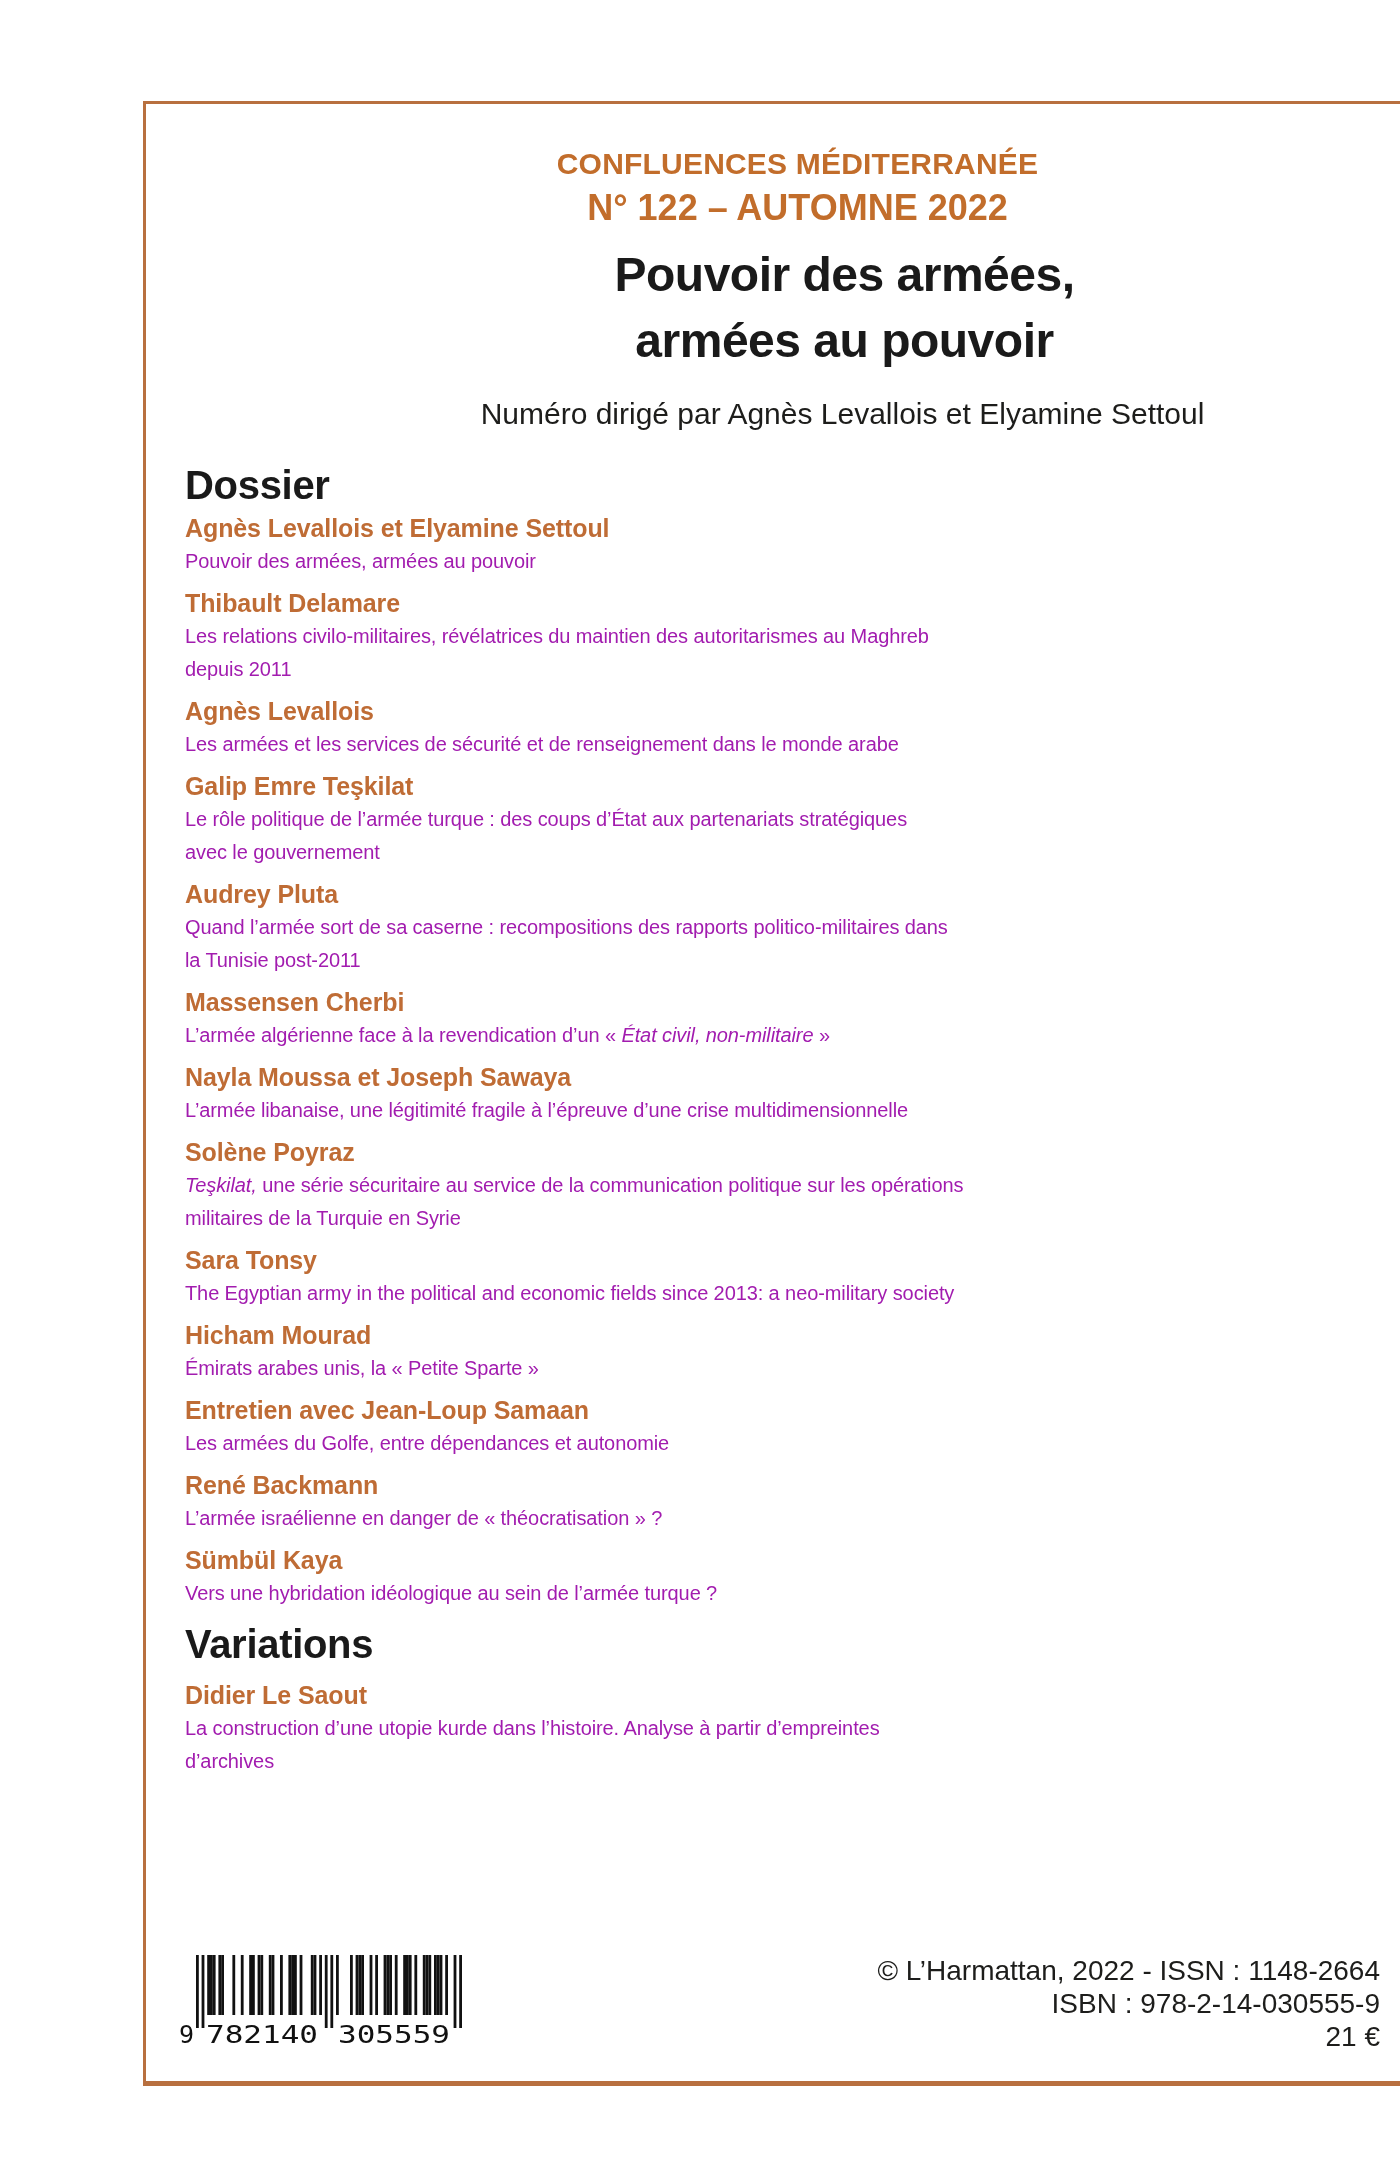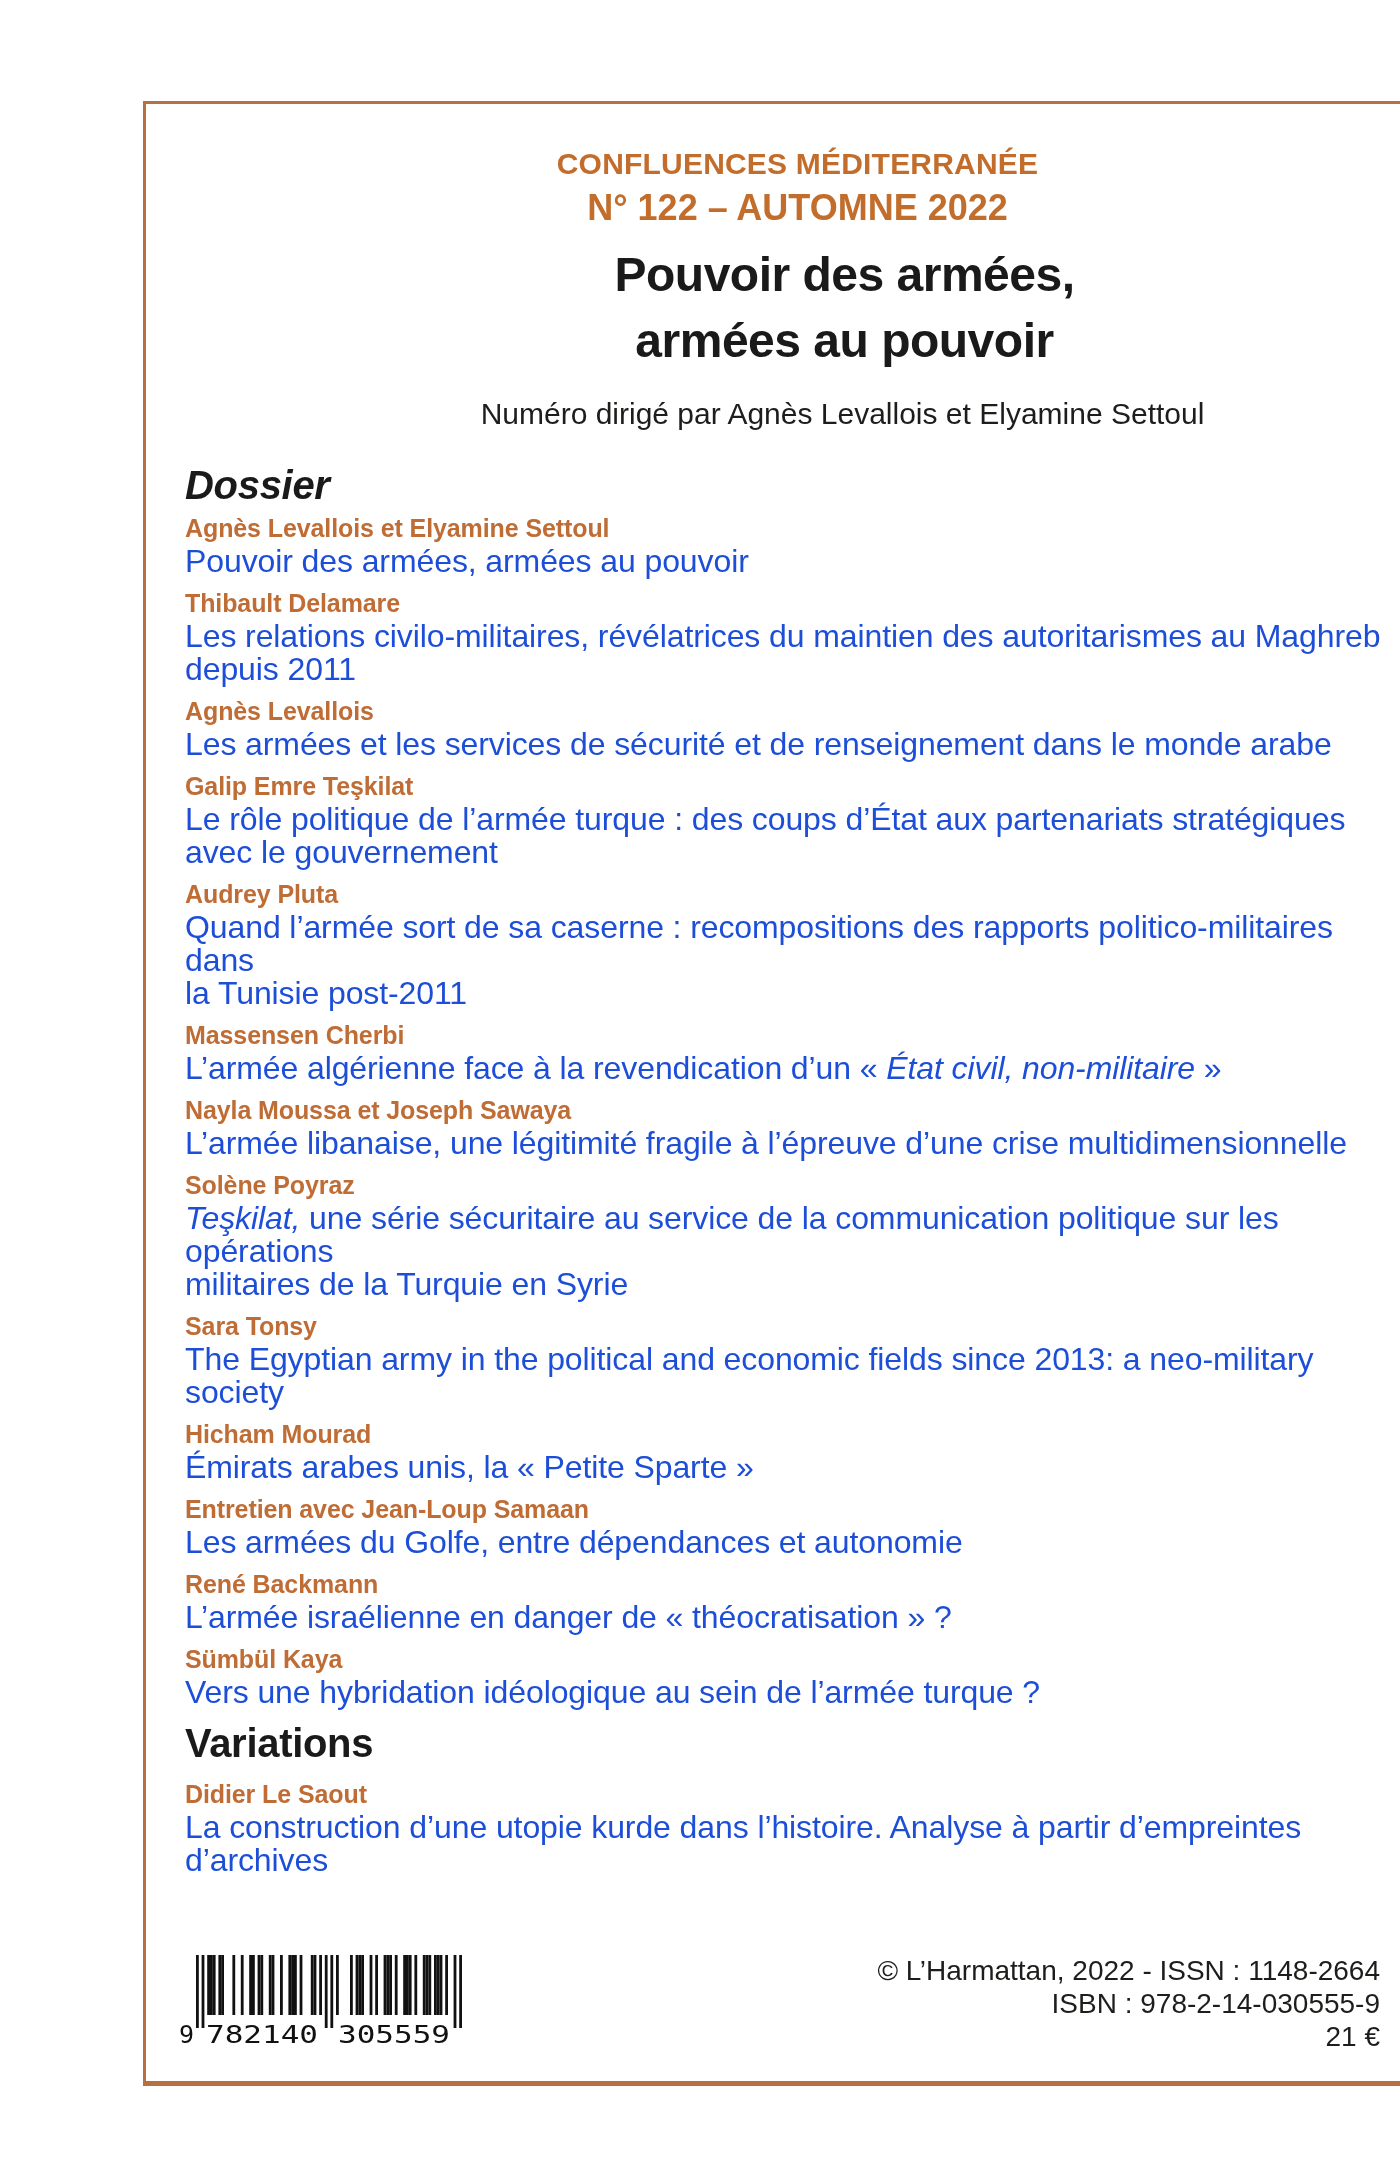--- a/index.html
+++ b/index.html
@@ -63,36 +63,36 @@
     line-height: 40px;
     color: #1d1d1b;
   }
   .section-heading {
     font-size: 40px;
     line-height: 50px;
     font-weight: bold;
     color: #1a1a1a;
     letter-spacing: -0.3px;
   }
-  .section-dossier .section-heading { margin-top: 26px; font-style: italic; }
+  .section-dossier .section-heading { margin-top: 26px; }
   .section-variations .section-heading { margin-top: 4px; }
   .entries { margin-top: 2px; }
   .section-variations .entries { margin-top: 10px; }
   .entry { margin-bottom: 9px; }
   .entry-author {
     font-size: 25px;
     line-height: 33px;
     font-weight: bold;
     color: var(--author-orange, #bf6c35);
     letter-spacing: -0.1px;
   }
   .entry-title {
-    font-size: 32px;
+    font-size: 20px;
     line-height: 33px;
-    color: #1d4ed8;
+    color: #a21caf;
     letter-spacing: -0.1px;
   }
   .it { font-style: italic; }
   .barcode {
     position: absolute;
     left: 33px;
     top: 1851px;
   }
   .barcode svg text {
     font-family: "DejaVu Sans Mono", monospace;

